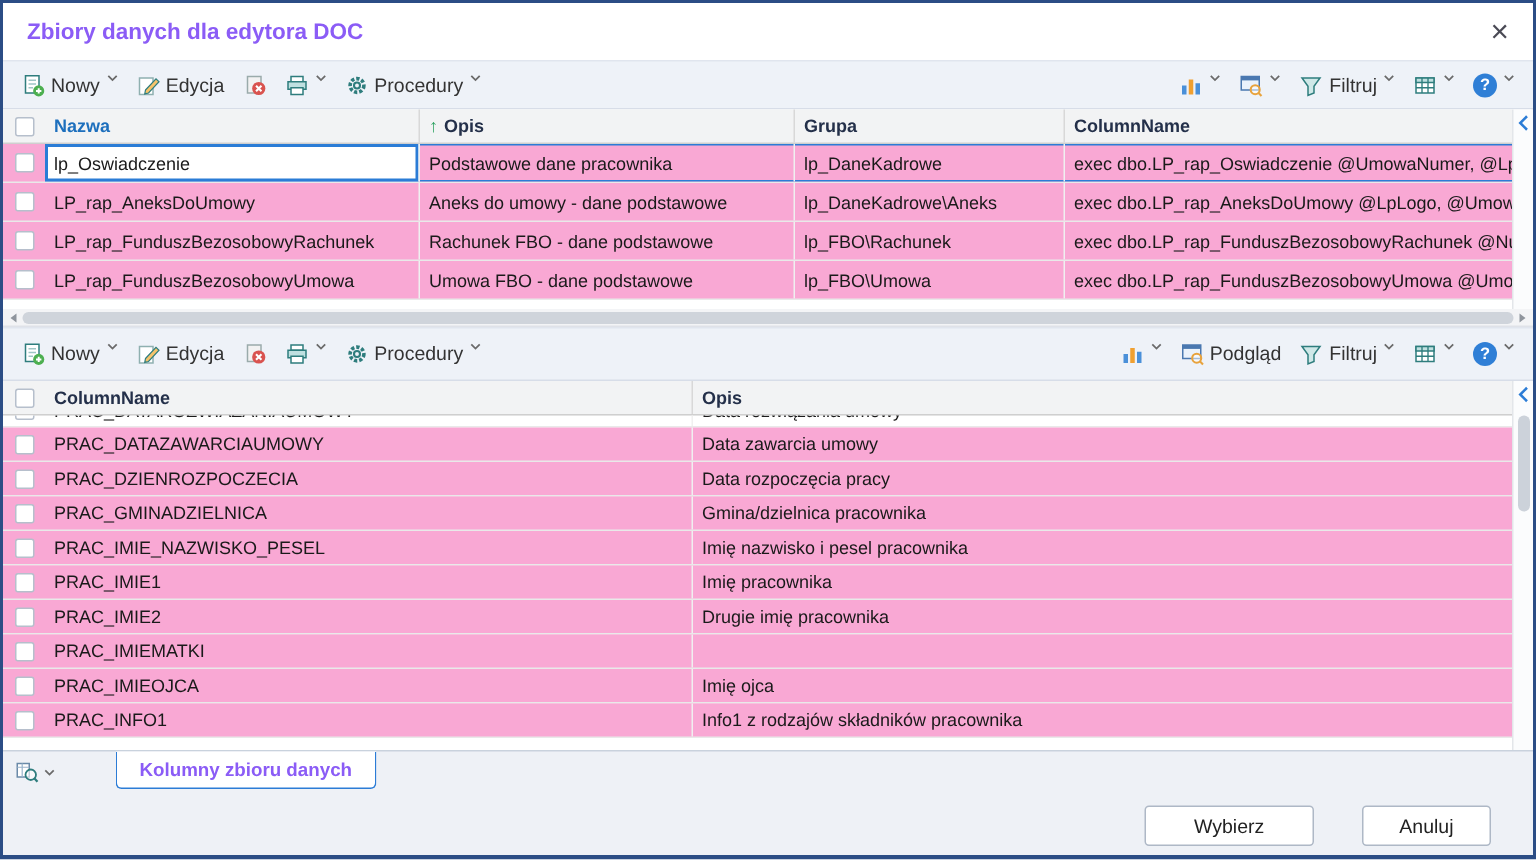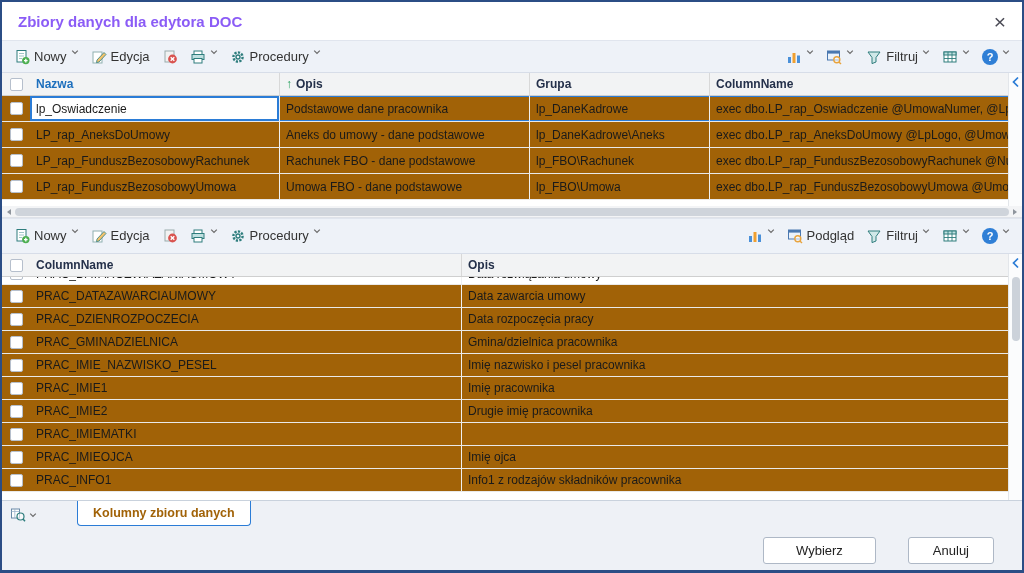--- a/index.html
+++ b/index.html
@@ -31,21 +31,21 @@
   .grid { position: relative; background: #fff; }
   .grid1 { flex: 0 0 133px; text-align: center; }
   .grid2 { flex: 0 0 246px; }
   .g-head { display: flex; height: 23px; background: #f2f3f4; border-bottom: 1px solid #cfcfcf; }
   .hcells { display: flex; flex: 1; }
   .hcell { display: flex; align-items: center; padding: 0 6px; font-size: 12px; font-weight: bold;
            color: #24304a; border-right: 1px solid #d8d8d8; overflow: hidden; white-space: nowrap; }
   .hcell.sorted-name { color: #1d6fbd; }
   .sortarrow { color: #27a05d; font-weight: bold; margin-right: 4px; font-size: 12px; }
 
-  .row { display: flex; height: 26px; border-bottom: 1px solid #e9e9e9; background: #a16207; }
+  .row { display: flex; height: 26px; border-bottom: 1px solid #e9e9e9; background: #f9a8d4; }
   .grid2 .row { height: 23px; }
   .cells { display: flex; flex: 1; }
   .cell { display: flex; align-items: center; padding: 0 6px; font-size: 12px; color: #1a1a1a;
           border-right: 1px solid #f0f0f0; white-space: nowrap; overflow: hidden; }
   .cbcell { flex: 0 0 28px; display: flex; align-items: center; justify-content: center; }
   .checkbox { width: 13px; height: 13px; border: 1px solid #b6bfcc; border-radius: 2px; background: #fff; }
 
   .c1 { flex: 0 0 250px; } .c2 { flex: 0 0 250px; } .c3 { flex: 0 0 180px; } .c4 { flex: 1; }
   .d1 { flex: 0 0 432px; } .d2 { flex: 1; }
 
@@ -65,21 +65,21 @@
   .hscroll { flex: 0 0 12px; background: #f3f4f6; border-bottom: 1px solid #dfe2e8; display: flex;
              align-items: center; padding: 0 4px; gap: 3px; }
   .harrow { width: 6px; height: 8px; display: block; }
   .hthumb { height: 8px; flex: 1; background: #cfd4db; border-radius: 4px; }
 
   
   .tabstrip { flex: 0 0 30px; background: #eef1f6; border-top: 1px solid #c9d2dd; display: flex;
               align-items: flex-start; padding: 0 8px; }
   .zoombtn { display: flex; align-items: center; gap: 3px; margin-top: 6px; cursor: pointer; }
   .tab { margin-left: 40px; height: 25px; background: #fff; border: 1px solid #2b7cd6; border-top: none;
-         border-radius: 0 0 4px 4px; color: #a16207; font-size: 12.5px; font-weight: bold;
+         border-radius: 0 0 4px 4px; color: #8b5cf6; font-size: 12.5px; font-weight: bold;
          display: flex; align-items: center; padding: 0 15px; cursor: pointer; }
 
   
   .btnbar { flex: 1; background: #eef1f6; display: flex; align-items: center; justify-content: flex-end;
             gap: 32px; padding-right: 28px; }
   .btn { height: 27px; background: #fff; border: 1px solid #aeb8c6; border-radius: 3px; font-size: 13px;
          color: #222; display: flex; align-items: center; justify-content: center; cursor: pointer; }
   .btn.primary { padding: 0 32px; }
   .btn.secondary { padding: 0 24px; }
 </style>

